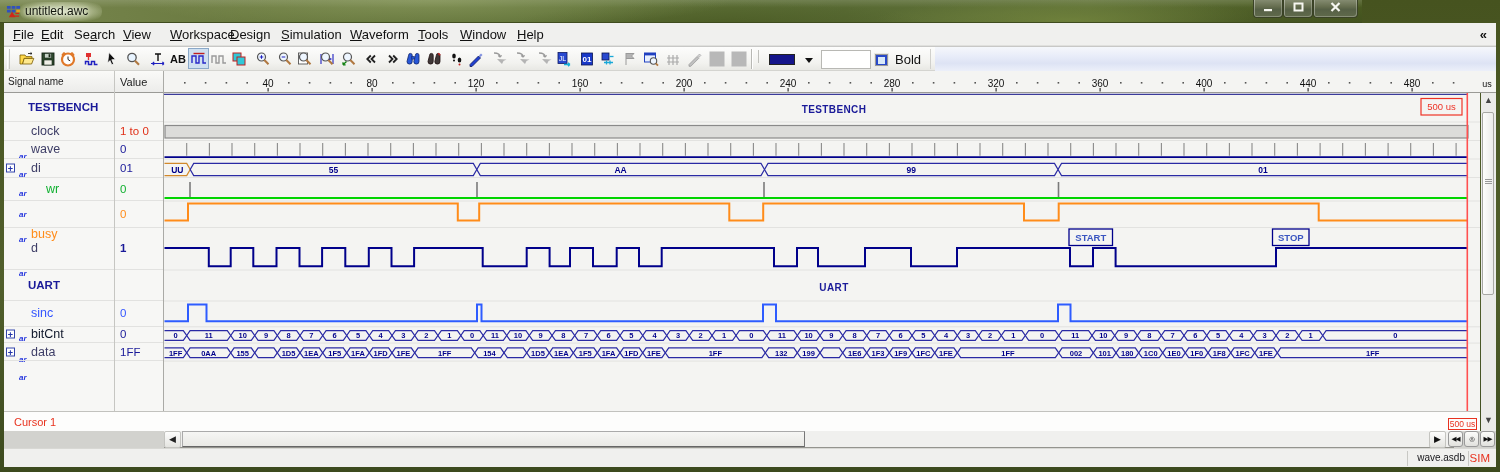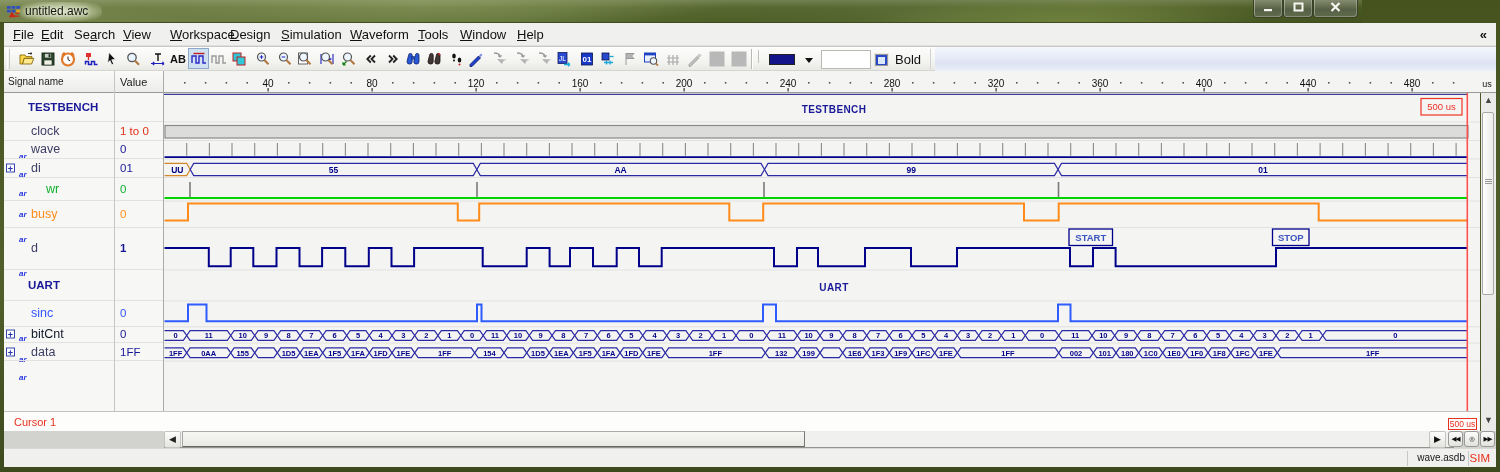--- a/index.html
+++ b/index.html
@@ -316,21 +316,21 @@
         <span class="nm" style="left:27px;color:#3d3d66;">di</span>
         <span class="val" style="color:#1a1a99;">01</span>
       </div>
 <div class="row" style="top:84.5px;height:23.5px;">
         <span class="ar">ar</span>
         <span class="nm" style="left:42px;color:#10b030;">wr</span>
         <span class="val" style="color:#10b030;">0</span>
       </div>
 <div class="row" style="top:108px;height:26.5px;">
         <span class="ar">ar</span>
-        <span class="nm" style="left:27px;color:#ff8c1a;">busy</span>
+        <span class="nm" style="left:27px;color:#ff8c1a;margin-top:20px;">busy</span>
         <span class="val" style="color:#ff8c1a;">0</span>
       </div>
 <div class="row" style="top:134.5px;height:42.5px;">
         <span class="ar">ar</span>
         <span class="nm" style="left:27px;color:#3d3d66;">d</span>
         <span class="val" style="color:#1a1a99;font-weight:bold;">1</span>
       </div>
 <div class="row" style="top:177px;height:31px;">
         <span class="nm grp" style="left:24px;color:#1a1a99;font-weight:bold;">UART</span>
       </div>

